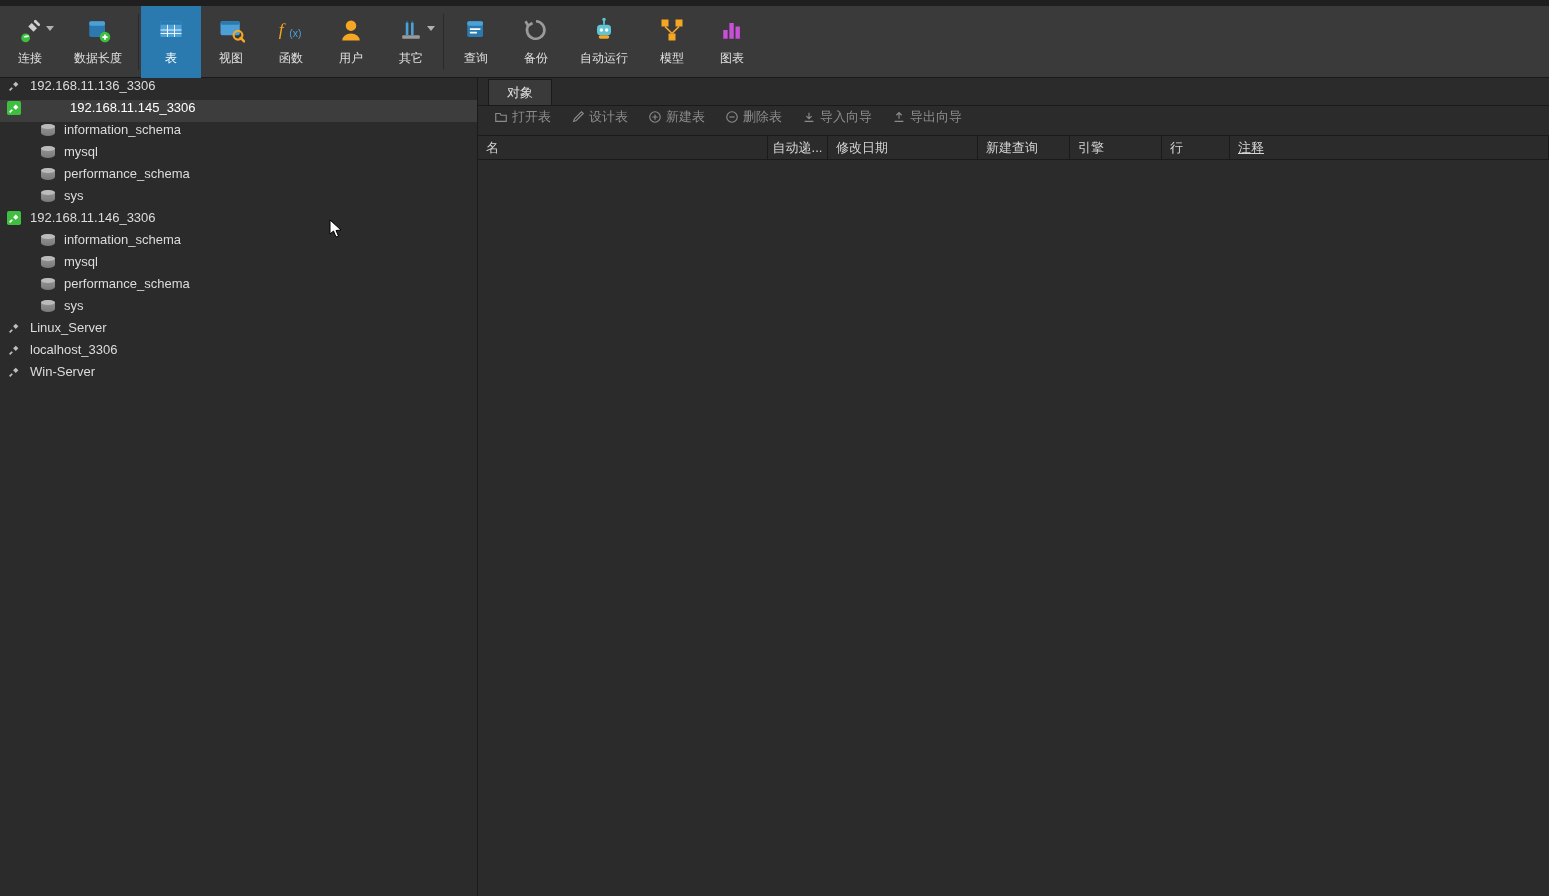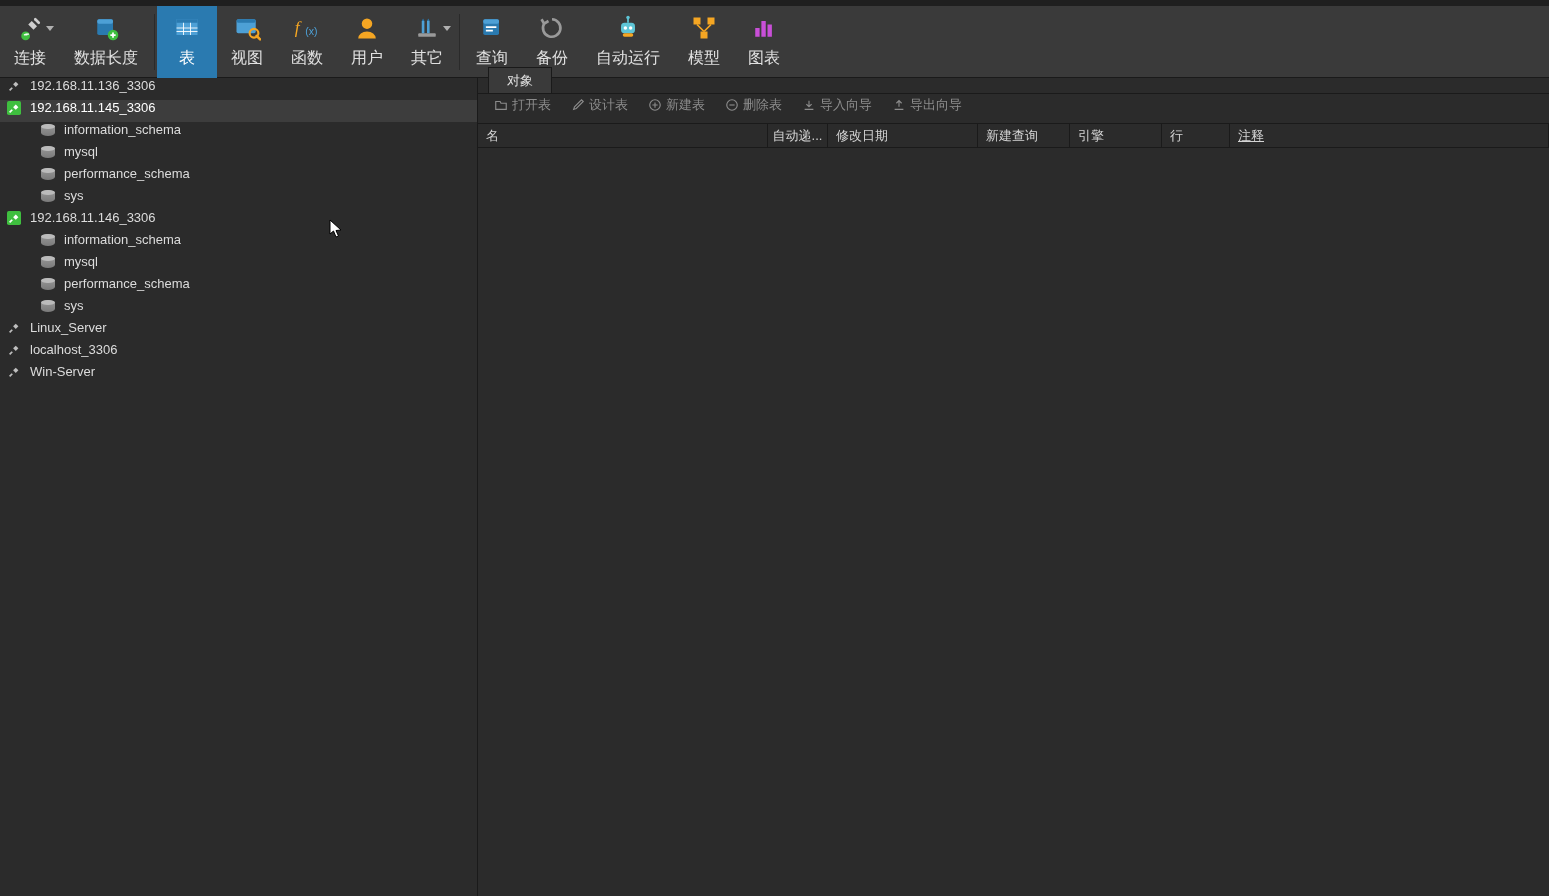--- a/index.html
+++ b/index.html
@@ -43,21 +43,21 @@
     padding: 4px 14px 6px 14px;
     position: relative;
     cursor: pointer;
   }
   .tb-btn.active { background: #2a7ab0; }
   .tb-btn .icon-slot {
     width: 32px; height: 32px;
     display: flex; align-items: center; justify-content: center;
     margin-bottom: 4px;
   }
-  .tb-btn .lb { font-size: 16px; color: #e0e0e0; white-space: nowrap;}
+  .tb-btn .lb { font-size: 12px; color: #e0e0e0; white-space: nowrap;}
   .tb-btn.active .lb { color: #fff; }
   .dd-arrow {
     width: 0; height: 0;
     border-left:4px solid transparent;
     border-right:4px solid transparent;
     border-top:5px solid #b0b0b0;
     position:absolute;
     right: 6px;
     top: 20px;
   }
@@ -84,21 +84,21 @@
   }
   .tree-row {
     display: flex;
     align-items: flex-start;
     height: 22px;
     padding-left: 6px;
     cursor: pointer;
     font-size: 13px;
     color: #dcdcdc;
   }
-  .tree-row.selected { background: #3d3d3d; color: #fff; }
+  .tree-row.selected { background: #3d3d3d; color: #fff; gap: 40px; }
   .tree-row .ticon { width: 16px; height:16px; margin-right: 8px; display:flex; align-items:center; justify-content:center; }
   .tree-row.child { padding-left: 40px; }
   .plug-icon {
     width: 14px; height:14px;
     display:inline-block;
   }
   .db-icon {
     width: 14px; height: 12px;
     background: linear-gradient(#9a9a9a,#7a7a7a);
     border-radius: 50%/30%;
@@ -117,21 +117,21 @@
   }
 
   
   .right {
     flex: 1;
     display: flex;
     flex-direction: column;
     background: #2b2b2b;
   }
   .tab-bar {
-    height: 16px;
+    height: 28px;
     background: #2b2b2b;
     display: flex;
     align-items: flex-end;
     border-bottom: 1px solid #1a1a1a;
     padding-left: 10px;
   }
   .tab {
     height: 26px;
     padding: 4px 18px;
     background: #3a3a3a;

